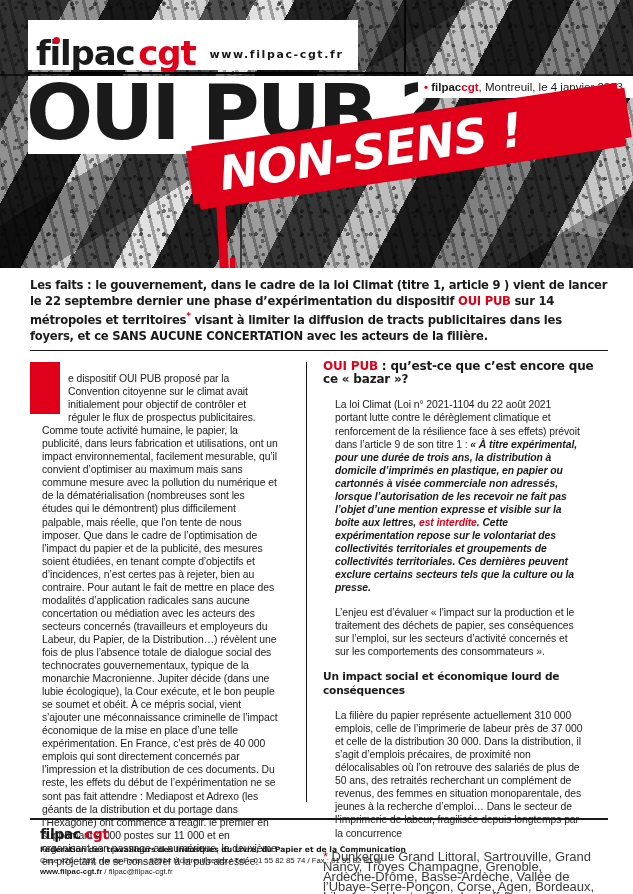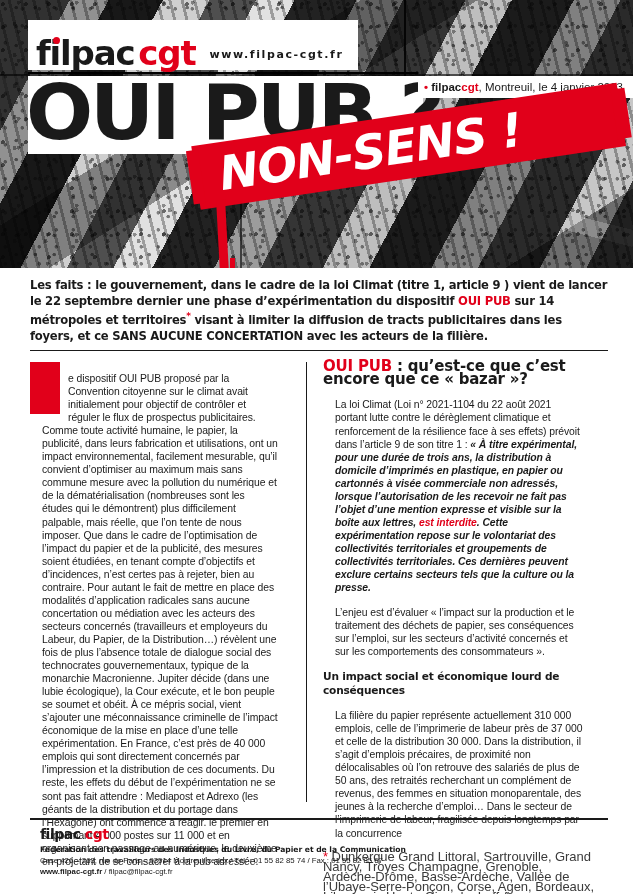--- a/index.html
+++ b/index.html
@@ -301,21 +301,21 @@
     width: 30px;
     height: 52px;
     background: #e1001a;
     margin: 2px 8px 0 0;
   }
   .body-p .red-i { color: #e1001a; font-style: italic; font-weight: 700; }
   .body-p .bi { font-weight: 700; font-style: italic; }
   .head-b {
     font-family: "DejaVu Sans", sans-serif;
     font-weight: 700;
-    font-size: 15px;
+    font-size: 12px;
     line-height: 13.2px;
     color: #1a1a1a;
     margin: 0;
     letter-spacing: -0.2px;
   }
   .head-b .red { color: #e1001a; }
   .sub-head {
     font-family: "DejaVu Sans", sans-serif;
     font-weight: 700;
     font-size: 10.6px;

